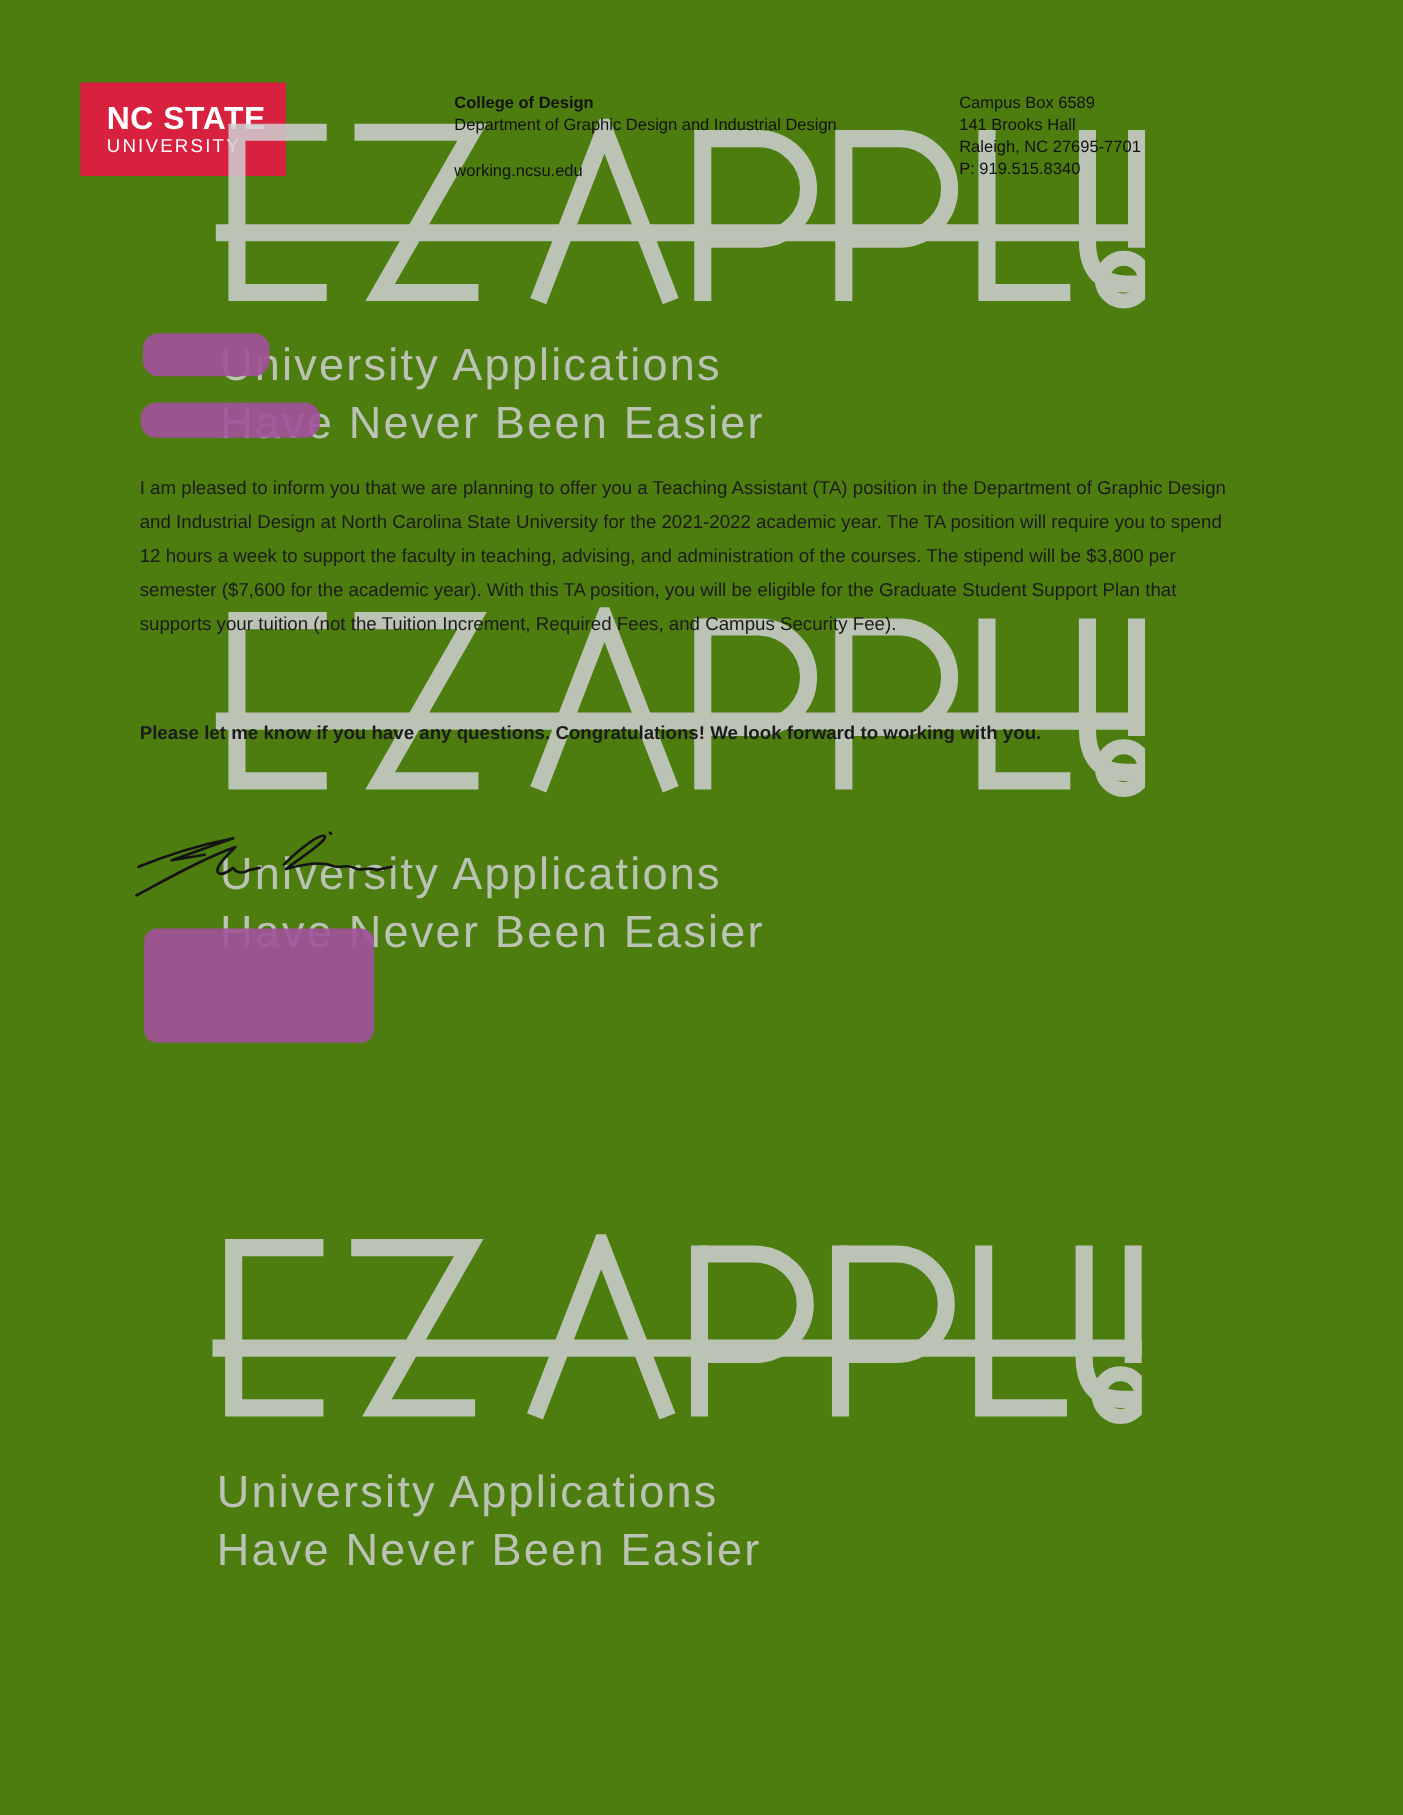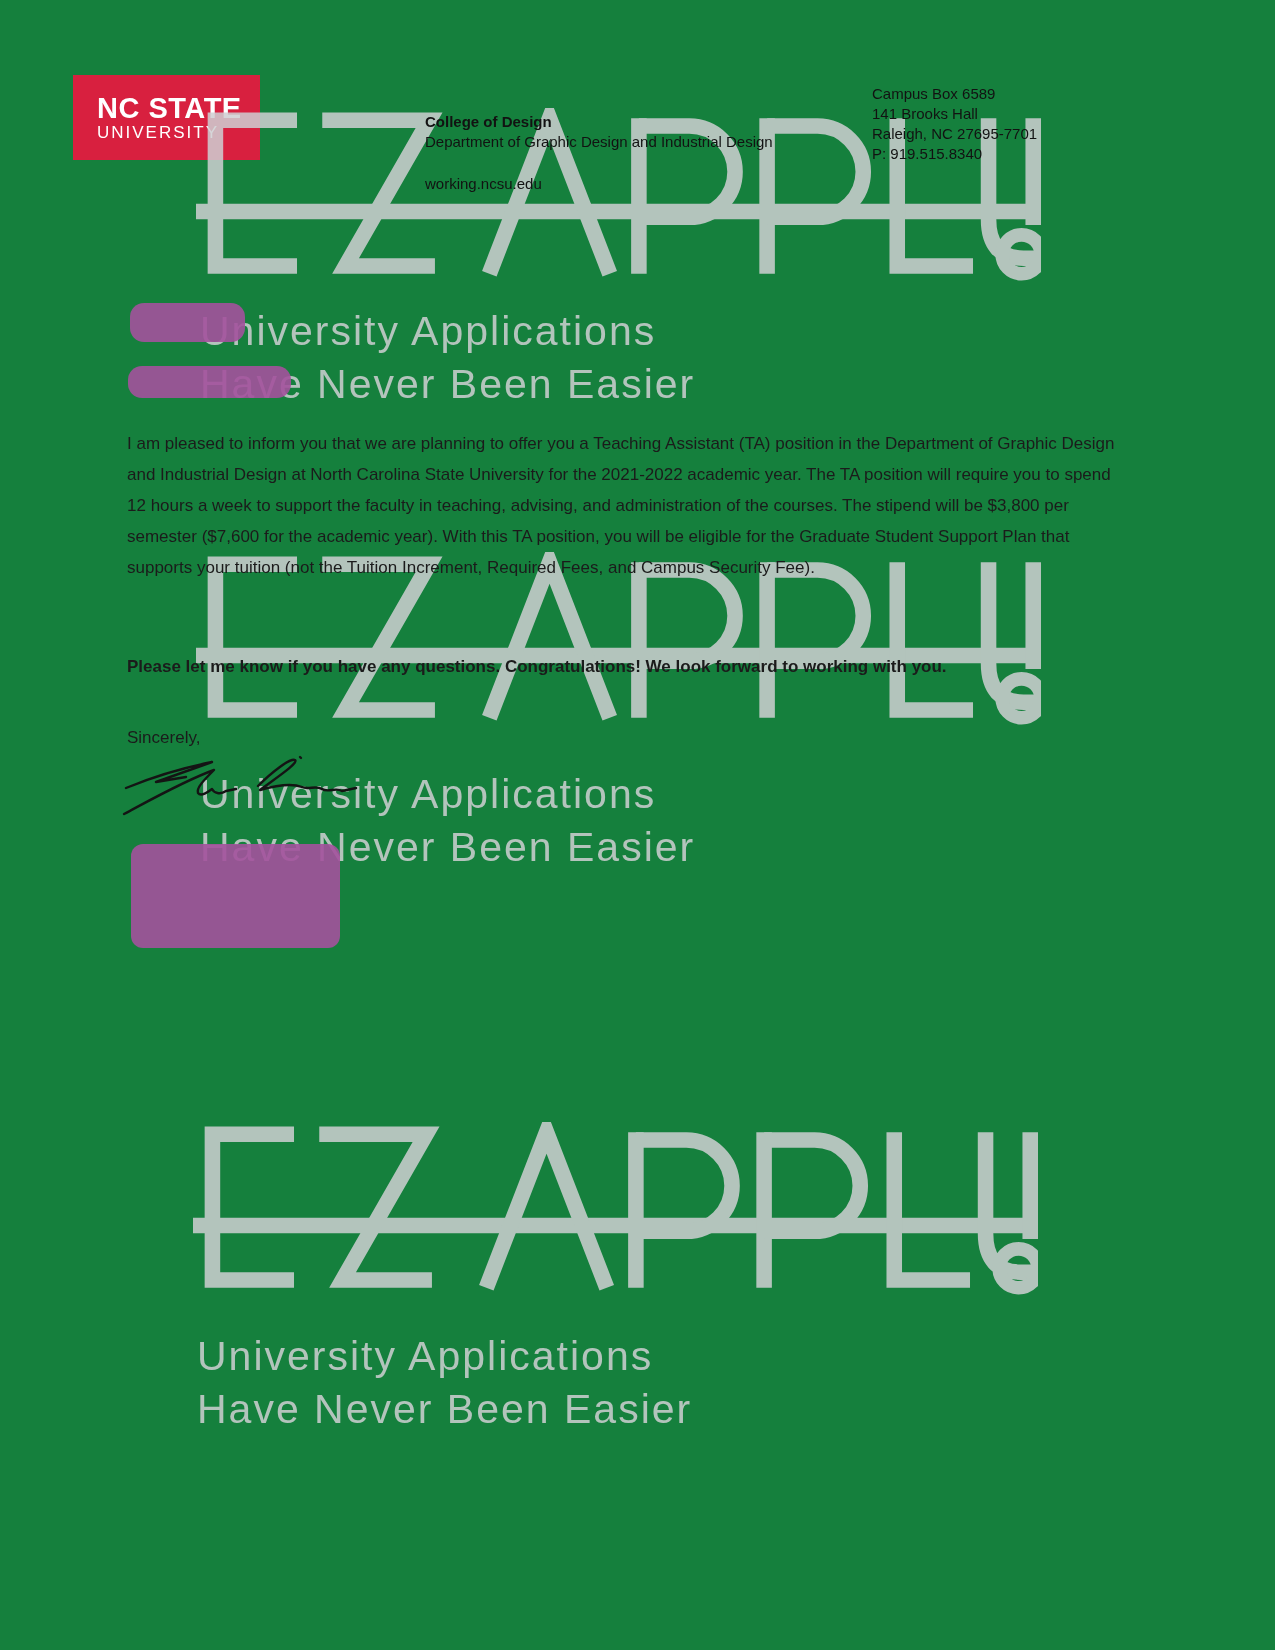--- a/index.html
+++ b/index.html
@@ -1,32 +1,32 @@
 <!DOCTYPE html>
 <html><head>
 <meta charset="utf-8">
 <style>
   html,body{margin:0;padding:0;background:#ffffff;}
   .page{
-    position:relative;width:1275px;height:1650px;background:#15803d;
+    position:relative;width:1275px;height:1650px;background:#4d7c0f;
     overflow:hidden;font-family:"Liberation Sans",sans-serif;
   }
 
   
   .ncsu-logo{
     position:absolute;left:73px;top:75px;width:187px;height:85px;
     background:#d8203f;color:#ffffff;z-index:1;
     display:flex;flex-direction:column;justify-content:center;
     padding-left:24px;box-sizing:border-box;
   }
   .logo-line1{font-size:29px;font-weight:bold;letter-spacing:.5px;line-height:1.05;}
   .logo-line2{font-size:17px;font-weight:normal;letter-spacing:2px;line-height:1.15;}
 
   
-  .hdr-center{position:absolute;left:425px;top:84px;font-size:15px;line-height:20px;color:#121212;z-index:3;margin-top:28px;}
+  .hdr-center{position:absolute;left:413px;top:84px;font-size:15px;line-height:20px;color:#121212;z-index:3;}
   .hdr-college{font-weight:bold;}
   .hdr-site{margin-top:22px;}
   .hdr-right{position:absolute;left:872px;top:84px;font-size:15px;line-height:20px;color:#121212;z-index:3;}
 
   
   .wm-layer{position:absolute;inset:0;z-index:2;opacity:.85;color:#cfd0d3;pointer-events:none;}
   .wm{position:absolute;left:196px;width:845px;}
   .wm-1{top:108px;} .wm-2{top:552px;} .wm-3{left:193px;top:1122px;}
   .wm svg.ez{display:block;width:845px;height:175px;}
   .wm-tagline{font-size:41px;line-height:53px;letter-spacing:2px;padding-left:4px;white-space:nowrap;}
@@ -119,21 +119,20 @@
         </svg>
       <div class="wm-tagline">
         <div>University Applications</div>
         <div>Have Never Been Easier</div>
       </div>
     </div>
   </div>
 
   <div class="body-par par-1">I am pleased to inform you that we are planning to offer you a Teaching Assistant (TA) position in the Department of Graphic Design and Industrial Design at North Carolina State University for the 2021-2022 academic year. The TA position will require you to spend 12 hours a week to support the faculty in teaching, advising, and administration of the courses. The stipend will be $3,800 per semester ($7,600 for the academic year). With this TA position, you will be eligible for the Graduate Student Support Plan that supports your tuition (not the Tuition Increment, Required Fees, and Campus Security Fee).</div>
   <div class="body-par par-2">Please let me know if you have any questions. Congratulations! We look forward to working with you.</div>
-  <div class="body-par closing">Sincerely,</div>
 
   <svg class="signature" width="290" height="80" viewBox="0 0 290 80" aria-hidden="true">
     <g fill="none" stroke="#141414" stroke-width="2.4" stroke-linecap="round" stroke-linejoin="round">
       <path d="M6 40 C30 30 62 20 92 14 L36 34 L66 29"></path>
       <path d="M4 66 C34 50 66 32 94 22 C84 32 76 40 78 45 C81 49 88 44 92 41 C94 45 100 47 106 43 L116 41"></path>
       <path d="M138 38 C152 24 170 10 175 12 C179 15 156 30 140 42 C154 38 172 35 182 39 C188 42 196 37 202 41 C208 45 216 39 222 43 L236 40"></path>
       <path d="M180 9 L181 10"></path>
     </g>
   </svg>
 

